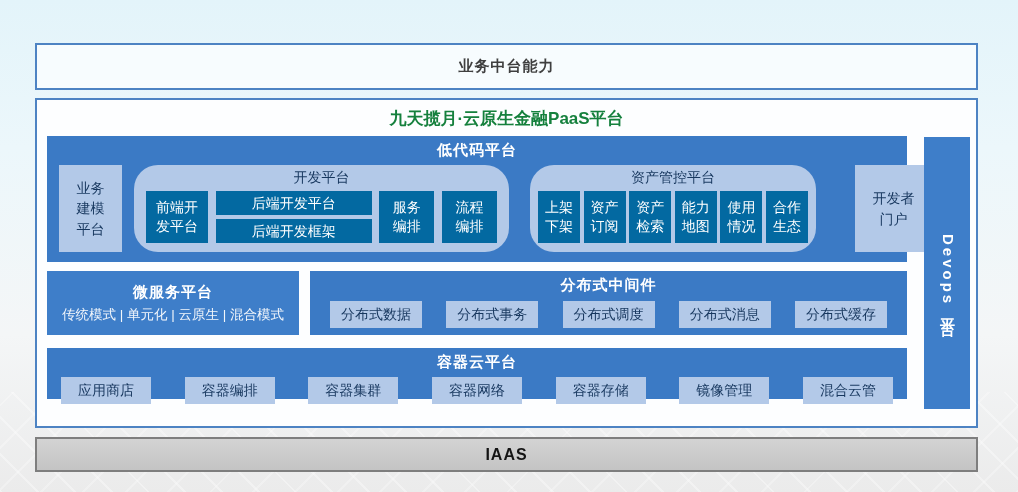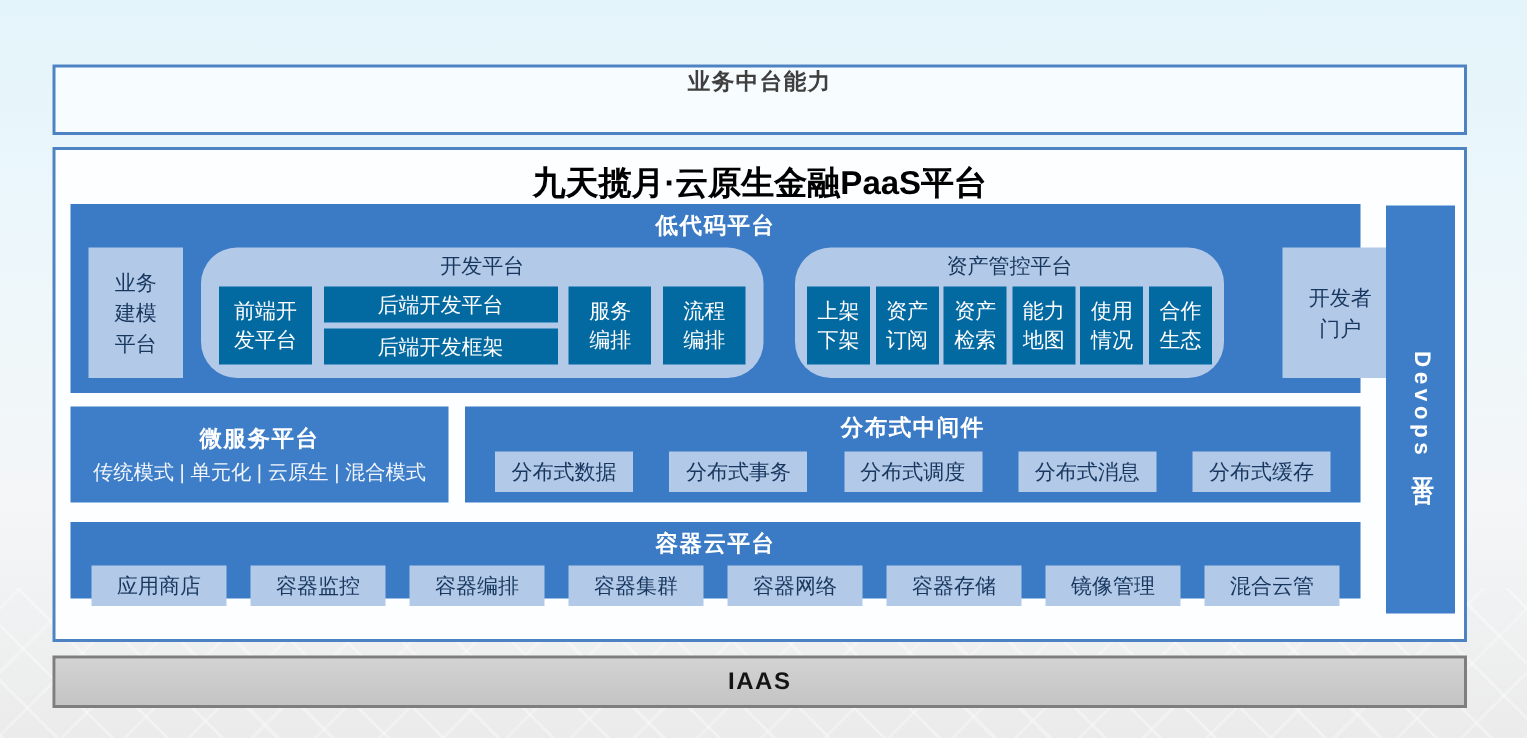--- a/index.html
+++ b/index.html
@@ -16,27 +16,27 @@
       repeating-linear-gradient(-45deg, rgba(255,255,255,0.45) 0 2px, transparent 2px 30px);
     opacity:.6; pointer-events:none;
   }
   .canvas{ position:absolute; inset:0; }
 
   
   .frame-box{
     position:absolute; left:35px; width:943px;
     border:2px solid #4d83c3; background:rgba(252,254,255,0.75);
   }
-  .top-box{ top:43px; height:47px; display:flex; justify-content:center; }
+  .top-box{ top:43px; height:47px; display:flex; align-items:center; justify-content:center; }
   .top-box .label{ font-size:15px; font-weight:bold; color:#3f3f3f; letter-spacing:1px; }
 
   .main-box{ top:98px; height:330px; background:#fdfeff; }
   .main-title{
     position:absolute; top:7px; left:0; width:100%; text-align:center;
-    font-size:22px; font-weight:bold; color:#000000;
+    font-size:17px; font-weight:bold; color:#15803d;
   }
 
   
   .section{ position:absolute; background:#3b7ac5; }
   .section-title{
     width:100%; text-align:center; color:#fff; font-weight:bold;
     font-size:15px; padding-top:5px; letter-spacing:1px;
   }
 
   
@@ -173,21 +173,20 @@
         <div class="chip-light">分布式调度</div>
         <div class="chip-light">分布式消息</div>
         <div class="chip-light">分布式缓存</div>
       </div>
     </div>
 
     <div class="section containercloud">
       <div class="section-title">容器云平台</div>
       <div class="cc-items">
         <div class="chip-light">应用商店</div>
-        <div class="chip-light">容器监控</div>
         <div class="chip-light">容器编排</div>
         <div class="chip-light">容器集群</div>
         <div class="chip-light">容器网络</div>
         <div class="chip-light">容器存储</div>
         <div class="chip-light">镜像管理</div>
         <div class="chip-light">混合云管</div>
       </div>
     </div>
 
     <div class="devops">

